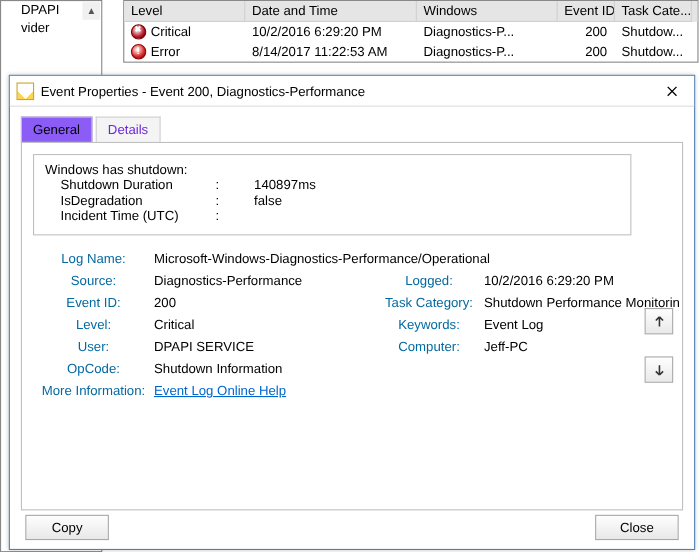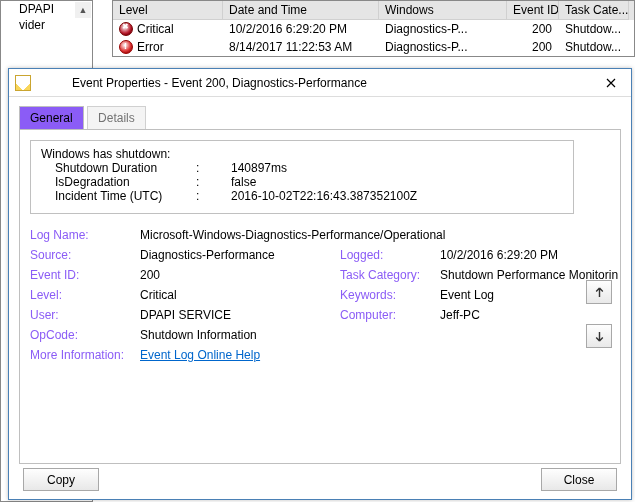--- a/index.html
+++ b/index.html
@@ -23,35 +23,35 @@
   .ico-error { background: radial-gradient(circle at 40% 35%, #fff6, #d33 55%, #a11 75%); border:1px solid #900; position:relative;}
   .ico-error::after{content:"!"; position:absolute; font-size:9px; font-weight:bold; color:#fff; left:4px; top:0;}
   .c0{width:110px} .c1{width:156px} .c2{width:128px} .c3{width:52px; text-align:right;} .c4{width:70px}
 
   
   .dlg { position: absolute; left: 8px; top: 68px; width: 624px; height: 432px; background: #fff; border: 1px solid #4a80b5; box-shadow: 0 0 4px rgba(0,0,0,.25); }
   .titlebar { height: 28px; display: flex; align-items: center; padding: 0 4px 0 6px; background: #fff; border-bottom: 1px solid #ddd; }
   .sysicon { width:16px; height:16px; margin-right:6px; background:
      linear-gradient(45deg,#f9d65a 25%, transparent 25%),
      linear-gradient(-45deg,#f9d65a 25%, transparent 25%); border:1px solid #caa530;}
-  .title { flex:1; color:#000;margin-left:35px; }
+  .title { flex:1; color:#000; }
   .xbtn { width: 32px; height: 20px; display:flex; align-items:center; justify-content:center; }
   .xbtn svg { width:10px; height:10px; }
 
   .tabstrip { padding: 8px 10px 0 10px; }
   .tab { display:inline-block; padding: 4px 10px; border:1px solid #bfbfbf; border-bottom:none; background:#8b5cf6; position:relative; top:1px; }
-  .tab.inactive { background:#f4f4f4; color:#737373; border-color:#d0d0d0; }
+  .tab.inactive { background:#f4f4f4; color:#6d28d9; border-color:#d0d0d0; }
   .tab.active { border-bottom:1px solid #fff; }
   .tabpage { margin: 0 10px 0 10px; border:1px solid #bfbfbf; height: 335px; padding: 10px 46px 10px 10px; position:relative;}
   .inset { border:1px solid #c0c0c0; padding: 6px 10px 10px 10px; margin-bottom: 14px; }
   .inset-row { display:flex; }
   .inset-row .k { width: 155px; } .inset-row .colc{ width:35px;} .inset-row .v{}
 
   .grid2 { display: grid; grid-template-columns: 110px 200px 100px 200px; row-gap: 6px; }
-  .grid2 .lab { color:#8b5cf6; }
+  .grid2 .lab { color:#0369a1;text-align:center; }
   .grid2 .val { color:#000; white-space:nowrap; overflow:hidden; }
   a.help { color: #0066cc; text-decoration: underline; }
 
   .navbtns { position:absolute; right:8px; top:150px; display:flex; flex-direction:column; gap:20px; }
   .sqbtn { width:26px; height:24px; border:1px solid #a8a8a8; background:linear-gradient(#fefefe,#e9e9e9); display:flex; align-items:center; justify-content:center; }
   .sqbtn svg{width:11px;height:11px;}
 
   .dlg-buttons { position:absolute; left:0; right:0; bottom:8px; display:flex; justify-content:space-between; padding:0 14px;}
   .btn { min-width:76px; height:23px; border:1px solid #a8a8a8; background:linear-gradient(#fefefe,#e8e8e8); display:flex; align-items:center; justify-content:center; }
 </style>
@@ -115,21 +115,20 @@
             <div class="v">140897ms</div>
           </div>
         <div class="inset-row">
             <div class="k" style="padding-left:14px">IsDegradation</div>
             <div class="colc">:</div>
             <div class="v">false</div>
           </div>
         <div class="inset-row">
             <div class="k" style="padding-left:14px">Incident Time (UTC)</div>
             <div class="colc">:</div>
-            <div class="v">2016-10-02T22:16:43.387352100Z</div>
           </div>
       </div>
 
       <div class="grid2">
         <div class="lab">Log Name:</div>
         <div class="val" style="grid-column: span 3">Microsoft-Windows-Diagnostics-Performance/Operational</div>
 
         <div class="lab">Source:</div>
         <div class="val">Diagnostics-Performance</div>
         <div class="lab">Logged:</div>

